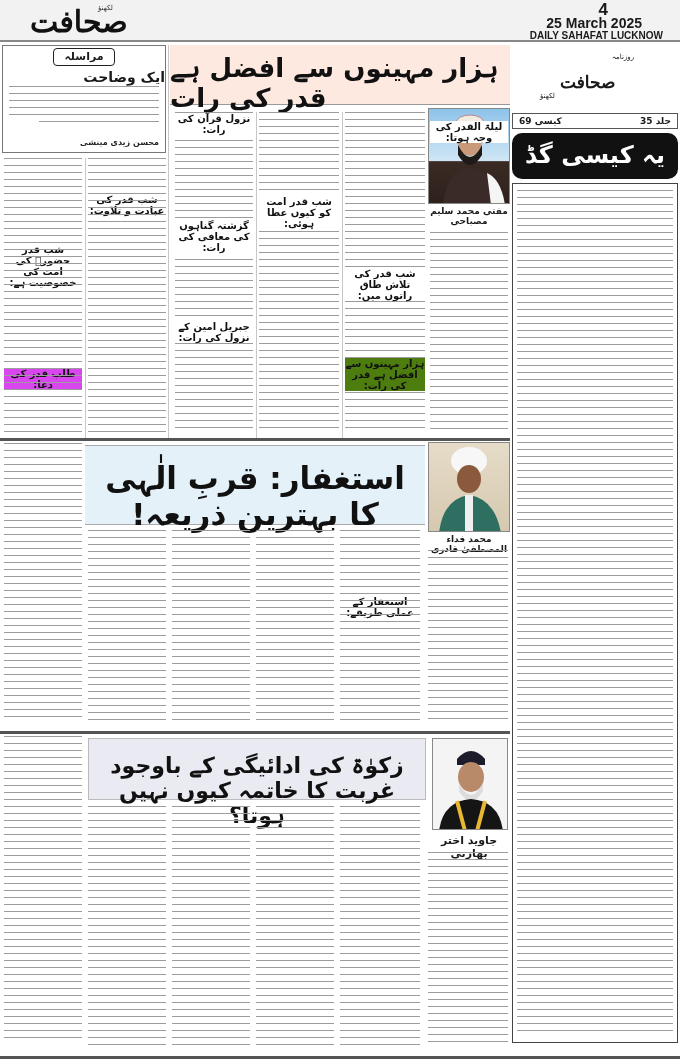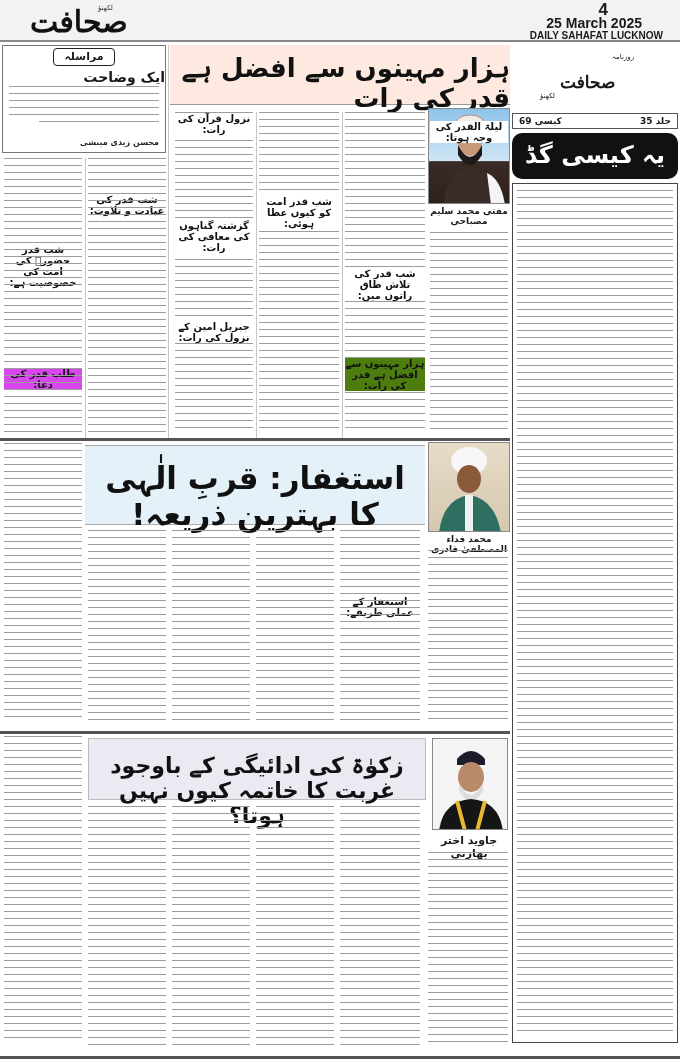--- a/index.html
+++ b/index.html
@@ -20,21 +20,21 @@
   .col-rule { position: absolute; width: 1px; background: #c8c8c8; }
 
   
   .murasila { position: absolute; left: 2px; top: 45px; width: 164px; height: 108px; border: 1px solid #777; background: #fff; }
   .murasila-badge { position: absolute; left: 50px; top: 2px; width: 62px; height: 18px; border: 1.5px solid #222; border-radius: 4px; text-align: center; font-size: 11px; font-weight: bold; line-height: 16px; }
   .murasila-sub { position: absolute; left: 0; right: 0; top: 23px; text-align: right; font-size: 14px; font-weight: bold; }
   .murasila-author { position: absolute; right: 6px; top: 92px; font-size: 8px; font-weight: bold; color: #222; }
 
   
   .h1-box { position: absolute; left: 170px; top: 45px; width: 340px; height: 60px; background: #fde9e0; border-bottom: 1px solid #999; }
-  .h1-text { position: absolute; left: 0; right: 0; top: 8px; text-align: right; font-size: 26px; font-weight: bold; color: #111; }
+  .h1-text { position: absolute; left: 0; right: 0; top: 8px; text-align: left; font-size: 26px; font-weight: bold; color: #111; }
   .roz-small { position: absolute; left: 100px; top: 9px; font-size: 7px; }
   .roz-big { position: absolute; left: 560px; top: 72px; font-family: "DejaVu Serif", serif; font-size: 17px; font-weight: bold; }
   .roz-city { position: absolute; left: 540px; top: 92px; font-size: 7px; }
   .vol-bar { position: absolute; left: 512px; top: 113px; width: 166px; height: 16px; border: 1px solid #555; background: #fff; font-size: 9px; font-weight: bold; }
   .vol-left { position: absolute; left: 6px; top: 2px; }
   .vol-right { position: absolute; right: 6px; top: 2px; }
   .editorial-h { position: absolute; left: 512px; top: 133px; width: 166px; height: 46px; background: #111; color: #fff; border-radius: 10px; text-align: center; font-size: 24px; font-weight: bold; line-height: 44px; }
   .editorial-body { position: absolute; left: 512px; top: 183px; width: 166px; height: 860px; border: 1px solid #444; }
 
   .photo { position: absolute; border: 1px solid #888; overflow: hidden; }

